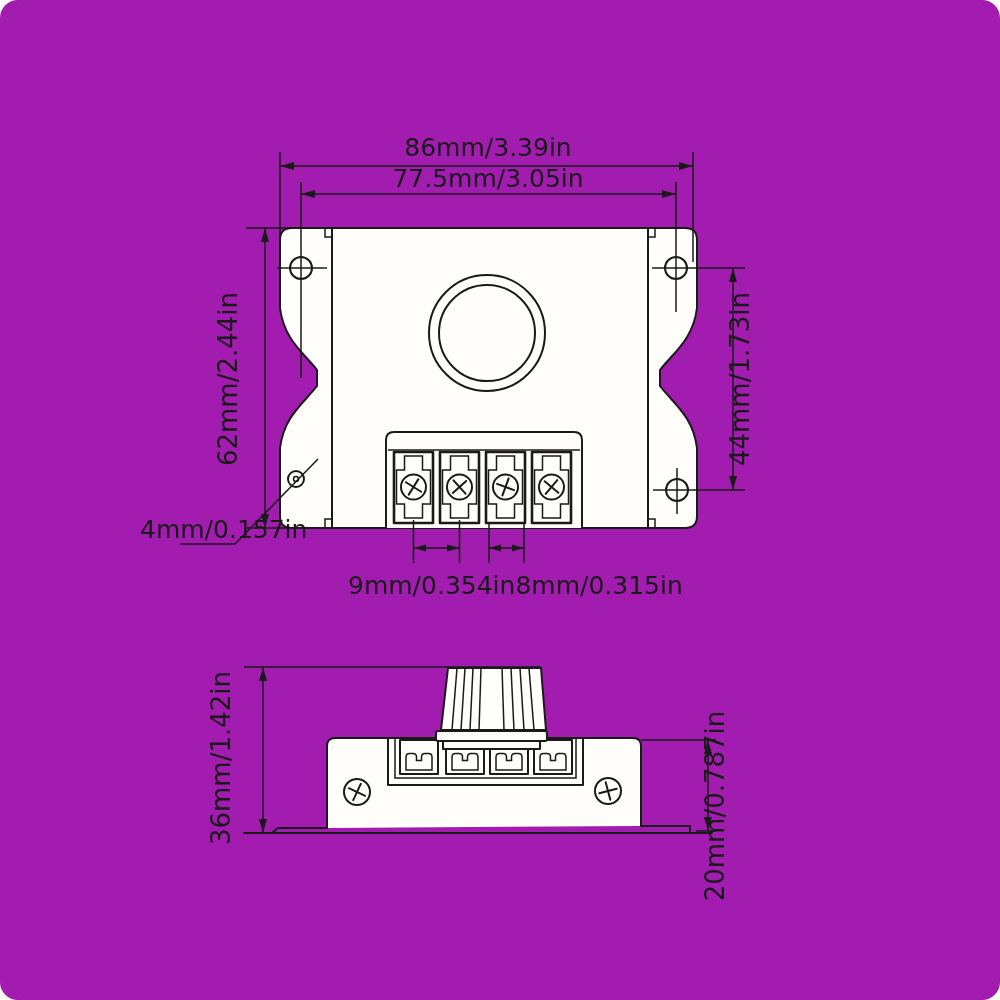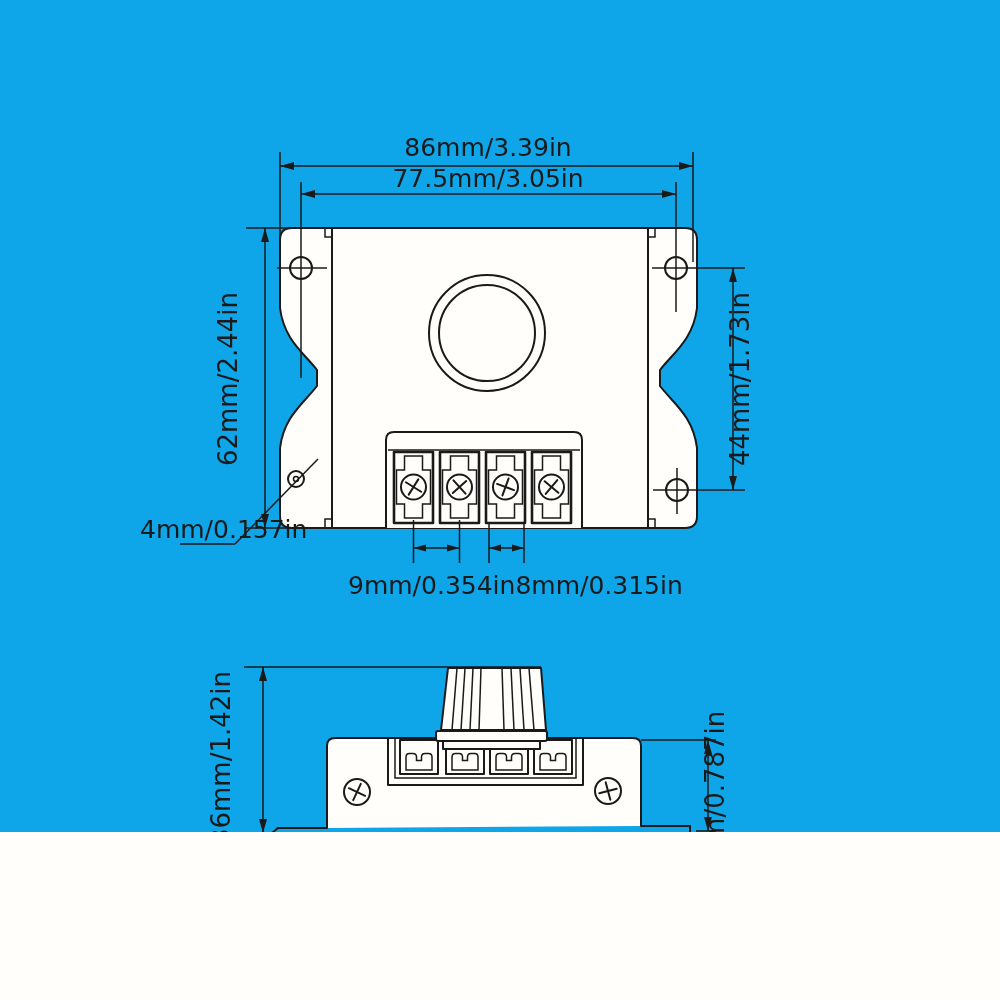--- a/index.html
+++ b/index.html
@@ -1,16 +1,16 @@
 <!DOCTYPE html>
 <html><head>
 <meta charset="utf-8">
 <style>
   html,body{margin:0;padding:0;background:#fffefa;}
-  .stage{width:1000px;height:832px;position:relative;background:#0ea5e9;}
+  .stage{width:1000px;height:1000px;position:relative;background:#a21caf;border-radius:18px;}
   svg{display:block;}
   .ln{stroke:#1a1a1a;stroke-width:2;fill:none;stroke-linecap:round;stroke-linejoin:round;}
   .lnw{stroke:#1a1a1a;stroke-width:2;fill:#fffefa;stroke-linejoin:round;}
   .thin{stroke:#1a1a1a;stroke-width:1.5;fill:none;stroke-linecap:butt;}
   .bold{stroke:#1a1a1a;stroke-width:2.6;fill:#fffefa;stroke-linejoin:round;}
   .arr{fill:#1a1a1a;stroke:none;}
   .dim{font-family:"DejaVu Sans","Liberation Sans",sans-serif;font-size:25px;fill:#1a1a1a;}
   .dimv{font-family:"DejaVu Sans","Liberation Sans",sans-serif;font-size:26px;fill:#1a1a1a;}
 </style>
 </head>

